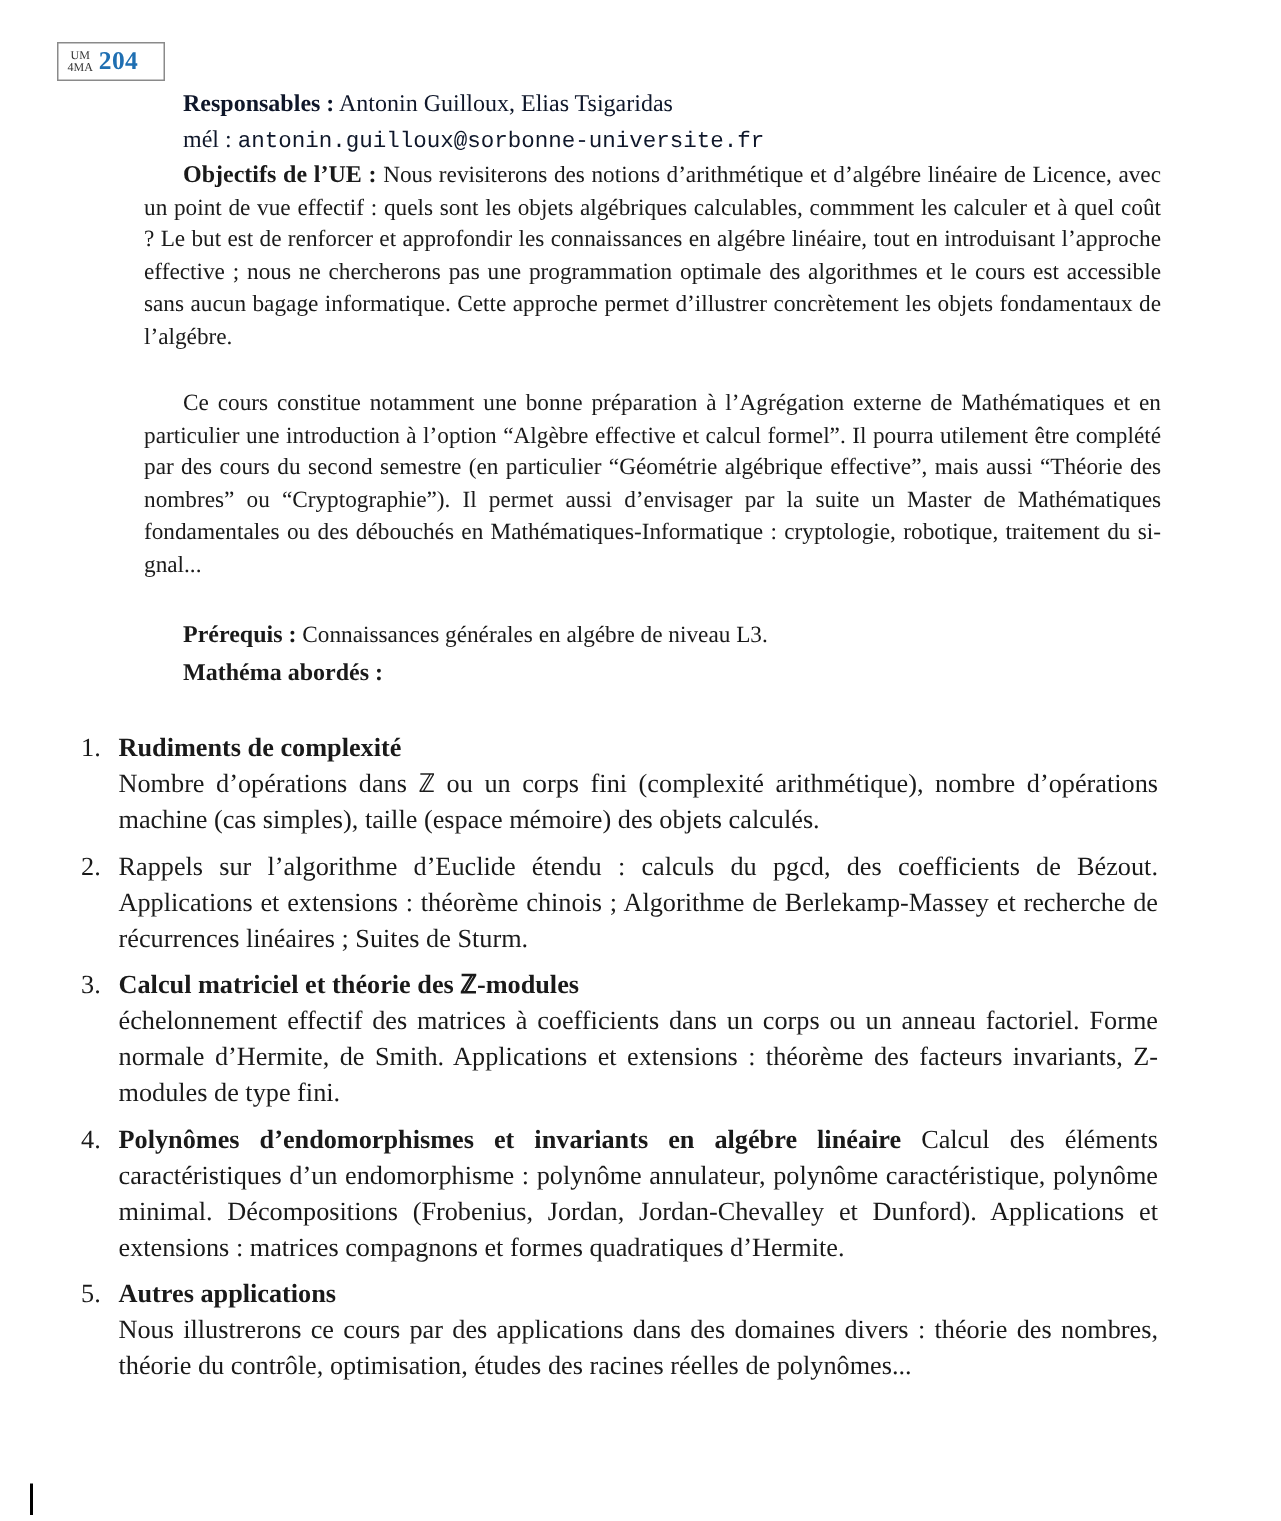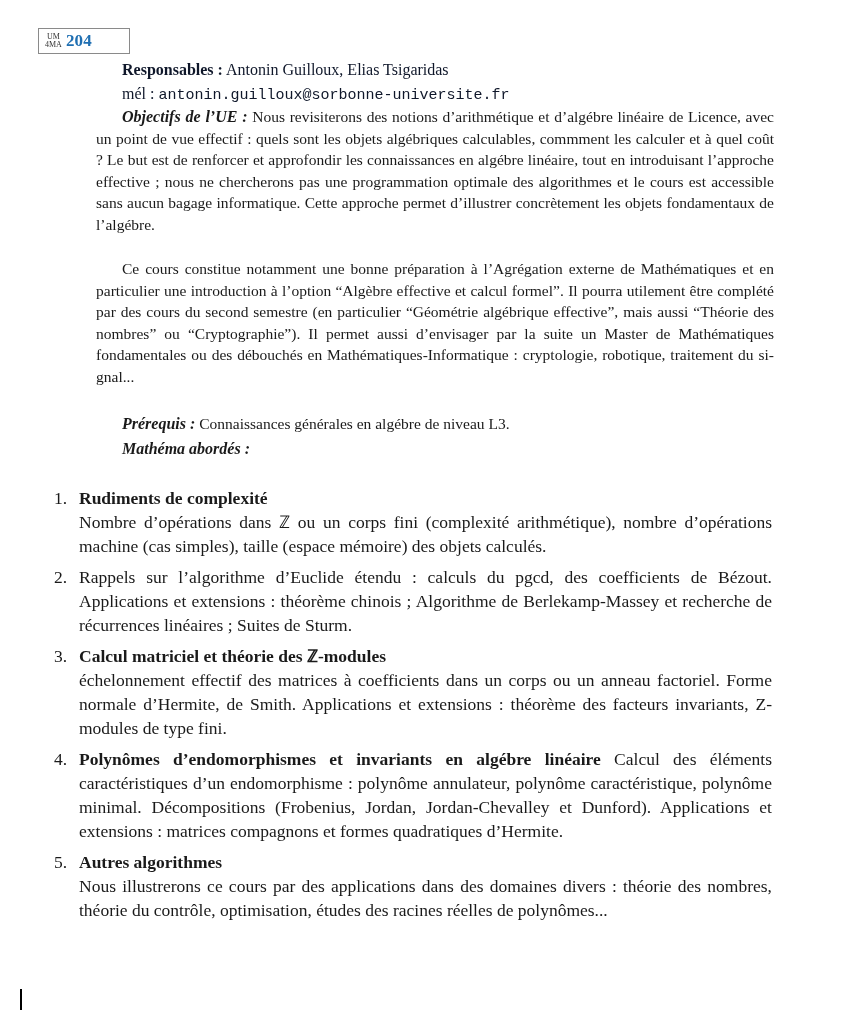--- a/index.html
+++ b/index.html
@@ -20,21 +20,21 @@
       left: 0;
       top: 0;
       width: 854px;
       height: 1014px;
     }
     
     .code-box {
       position: absolute;
       left: 38px;
       top: 28px;
-      width: 92px;
+      width: 72px;
       height: 26px;
       border: 1px solid #8a8a8a;
       box-sizing: border-box;
       display: flex;
       align-items: center;
       padding-left: 6px;
     }
     .code-prefix {
       display: flex;
       flex-direction: column;
@@ -90,21 +90,20 @@
       color: #1a1a1a;
     }
     .para-block .indent { display: inline-block; width: 26px; }
     .p-obj { top: 106px; }
     .p-cours { top: 258px; }
     .p-prereq { top: 413px; }
     .p-themes { top: 438px; }
     .label-bold {
       font-weight: bold;
       font-size: 16px;
-      font-style: italic;
     }
     
     .themes-list {
       position: absolute;
       left: 50px;
       top: 486px;
       width: 722px;
       margin: 0;
       padding: 0;
       list-style: none;
@@ -189,19 +188,19 @@
       <span class="theme-num">3.</span>
       <span class="theme-title block">Calcul matriciel et théorie des ℤ-modules</span>
       <span>échelonnement effectif des matrices à coefficients dans un corps ou un anneau fac­toriel. Forme normale d’Hermite, de Smith. Applications et extensions : théorème des facteurs invariants, Z-modules de type fini.</span>
     </li>
     <li class="theme-item">
       <span class="theme-num">4.</span>
       <span class="theme-title">Polynômes d’endomorphismes et invariants en algébre linéaire</span><span> Calcul des éléments caractéristiques d’un endomorphisme : polynôme annulateur, polynôme caractéristique, polynôme minimal. Décompositions (Frobenius, Jordan, Jordan-Chevalley et Dunford). Applications et extensions : matrices compagnons et formes quadratiques d’Hermite.</span>
     </li>
     <li class="theme-item">
       <span class="theme-num">5.</span>
-      <span class="theme-title block">Autres algorithmes</span>
+      <span class="theme-title block">Autres applications</span>
       <span>Nous illustrerons ce cours par des applications dans des domaines divers : théorie des nombres, théorie du contrôle, optimisation, études des racines réelles de po­lynômes...</span>
     </li>
   </ol>
 
   <div class="cursor-bar"></div>
 </div>
 
 </body></html>

